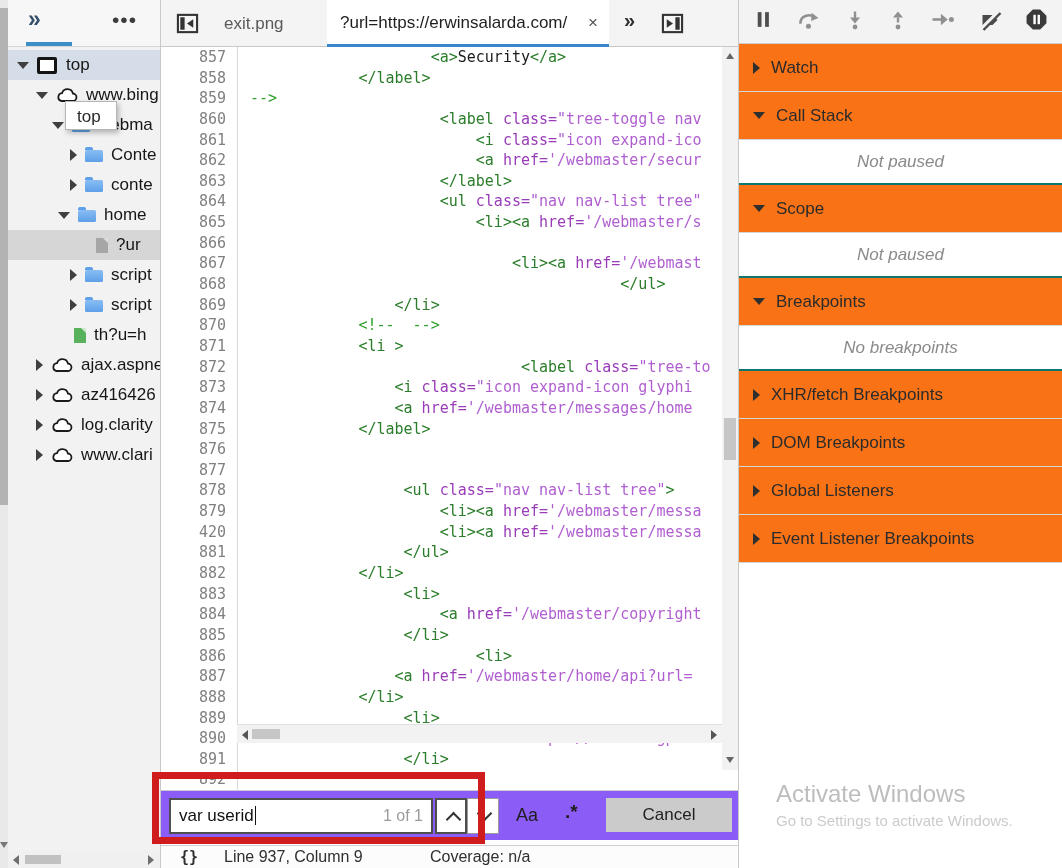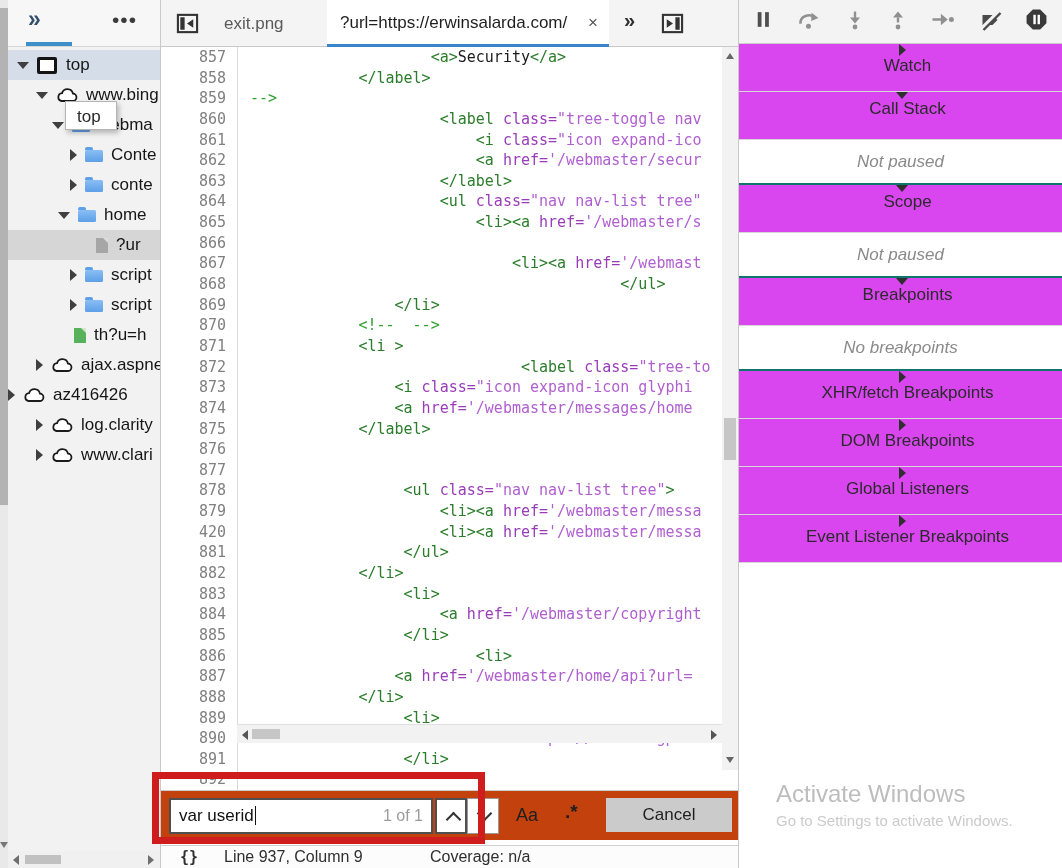--- a/index.html
+++ b/index.html
@@ -65,21 +65,21 @@
   .ed-vscroll{position:absolute;left:561px;top:47px;width:16px;height:723px;background:#f2f2f2;}
   .ed-vscroll .ua{position:absolute;left:4px;top:6px;width:0;height:0;border-left:4.5px solid transparent;border-right:4.5px solid transparent;border-bottom:6px solid #666;}
   .ed-vscroll .da{position:absolute;left:4px;top:710px;width:0;height:0;border-left:4.5px solid transparent;border-right:4.5px solid transparent;border-top:6px solid #666;}
   .ed-vscroll .thumb{position:absolute;left:2px;top:371px;width:12px;height:42px;background:#c6c6c6;}
   .ed-hscroll{position:absolute;left:76px;top:724px;width:485px;height:19px;background:#f2f2f2;border-top:1px solid #e0e0e0;box-sizing:border-box;}
   .ed-hscroll .la{position:absolute;left:5px;top:5px;width:0;height:0;border-top:5px solid transparent;border-bottom:5px solid transparent;border-right:6px solid #555;}
   .ed-hscroll .ra{position:absolute;right:5px;top:5px;width:0;height:0;border-top:5px solid transparent;border-bottom:5px solid transparent;border-left:6px solid #555;}
   .ed-hscroll .thumb{position:absolute;left:15px;top:4px;width:28px;height:10px;background:#c6c6c6;}
 
   
-  .searchbar{position:absolute;left:0;top:790px;width:577px;height:50px;background:#c2410c;border-top:1px solid #ccc;box-sizing:border-box;}
+  .searchbar{position:absolute;left:0;top:790px;width:577px;height:50px;background:#8b5cf6;border-top:1px solid #ccc;box-sizing:border-box;}
   .search-input{position:absolute;left:8px;top:7px;width:264px;height:36px;background:#fff;border:2px solid #4f4f4f;box-sizing:border-box;}
   .search-input .q{position:absolute;left:8px;top:0;line-height:32px;font-size:17px;color:#111;}
   .caret{display:inline-block;width:1.5px;height:19px;background:#111;vertical-align:-4px;margin-left:1px;}
   .search-input .count{position:absolute;right:8px;top:0;line-height:32px;font-size:16px;color:#9b9b9b;}
   .nav-btn{position:absolute;top:7px;width:32px;height:36px;background:#fff;box-sizing:border-box;}
   .nav-btn.up{left:274px;border:2px solid #4f4f4f;}
   .nav-btn.down{left:306px;border:1px solid #9a9a9a;}
   .chev{position:absolute;left:11px;width:9px;height:9px;border-left:2.5px solid #333;border-top:2.5px solid #333;}
   .chev.u{top:14px;transform:rotate(45deg);}
   .chev.d{top:9px;transform:rotate(225deg);}
@@ -94,21 +94,21 @@
   .sb-cov{position:absolute;left:269px;top:2px;font-size:16px;color:#2f2f2f;}
 
   
   .red-rect{left:152px;top:772px;width:333px;height:72px;border:7px solid #cf1d1d;box-sizing:border-box;z-index:30;}
 
   
   .rightpanel{left:738px;top:0;width:324px;height:868px;background:#fff;border-left:1px solid #c9c9c9;box-sizing:border-box;}
   .dbg-toolbar{position:absolute;left:0;top:0;width:100%;height:44px;background:#f3f3f3;border-bottom:1px solid #ccc;box-sizing:border-box;display:flex;align-items:center;padding:0 14px;justify-content:space-between;}
   .dbg-toolbar svg{flex:none;}
   .dbg-sections{position:absolute;left:0;top:44px;width:100%;}
-  .sec-h{height:48px;background:#d946ef;border-bottom:1px solid #d6d6d6;box-sizing:border-box;display:flex;align-items:center;padding-left:14px;font-size:17px;color:#2b2b2b;flex-direction:column;}
+  .sec-h{height:48px;background:#f97316;border-bottom:1px solid #d6d6d6;box-sizing:border-box;display:flex;align-items:center;padding-left:14px;font-size:17px;color:#2b2b2b;}
   .sec-h .sexp{width:0;height:0;margin-right:11px;flex:none;}
   .sec-h .sexp.expanded{border-left:6px solid transparent;border-right:6px solid transparent;border-top:7px solid #2f2f2f;}
   .sec-h .sexp.collapsed{border-top:6px solid transparent;border-bottom:6px solid transparent;border-left:7px solid #2f2f2f;}
   .sec-msg{height:45px;background:#fff;border-bottom:2px solid #0f766e;box-sizing:border-box;display:flex;align-items:center;justify-content:center;font-size:17px;font-style:italic;color:#8a8a8a;}
   .watermark-t{left:775px;top:780px;font-size:24px;color:#bdbdbd;}
   .watermark-s{left:775px;top:812px;font-size:15px;color:#cbcbcb;}
 </style>
 </head>
 <body>
 
@@ -176,21 +176,21 @@
           <span class="ic-file green"></span>
           <span class="tlabel">th?u=h</span>
         </div>
         <div class="trow" style="padding-left: 28px;">
           <span class="exp right"></span>
           <svg class="ic-cloud" viewBox="0 0 24 16">
             <path d="M5.5 14 a4 4 0 0 1 0.6 -7.9 a5.6 5.6 0 0 1 10.8 0.4 a3.6 3.6 0 0 1 -0.4 7.5 z" fill="#fff" stroke="#1b1b1b" stroke-width="1.8"></path>
           </svg>
           <span class="tlabel">ajax.aspne</span>
         </div>
-        <div class="trow" style="">
+        <div class="trow" style="padding-left: 28px;">
           <span class="exp right"></span>
           <svg class="ic-cloud" viewBox="0 0 24 16">
             <path d="M5.5 14 a4 4 0 0 1 0.6 -7.9 a5.6 5.6 0 0 1 10.8 0.4 a3.6 3.6 0 0 1 -0.4 7.5 z" fill="#fff" stroke="#1b1b1b" stroke-width="1.8"></path>
           </svg>
           <span class="tlabel">az416426</span>
         </div>
         <div class="trow" style="padding-left: 28px;">
           <span class="exp right"></span>
           <svg class="ic-cloud" viewBox="0 0 24 16">
             <path d="M5.5 14 a4 4 0 0 1 0.6 -7.9 a5.6 5.6 0 0 1 10.8 0.4 a3.6 3.6 0 0 1 -0.4 7.5 z" fill="#fff" stroke="#1b1b1b" stroke-width="1.8"></path>

